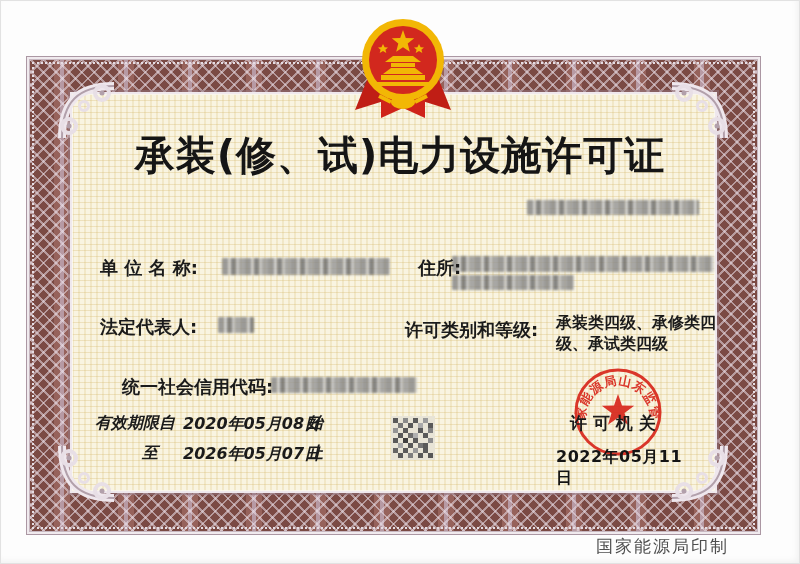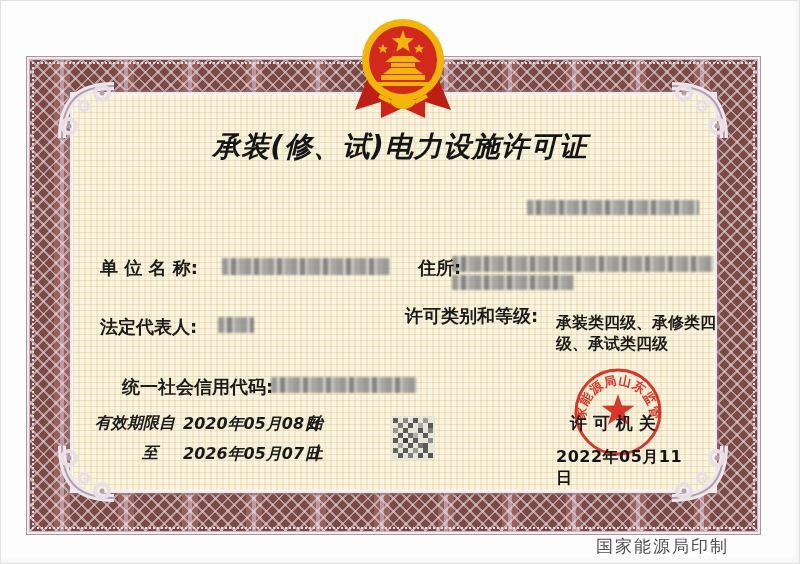--- a/index.html
+++ b/index.html
@@ -37,23 +37,22 @@
   }
   .corner{position:absolute;width:62px;height:62px;z-index:3;}
   .corner.c-tl{left:56px;top:80px;}
   .corner.c-tr{left:668px;top:80px;transform:scaleX(-1);}
   .corner.c-bl{left:56px;top:442px;transform:scaleY(-1);}
   .corner.c-br{left:668px;top:442px;transform:scale(-1,-1);}
   
   .abs{position:absolute;}
   .title{
     left:0;right:0;top:128px;text-align:center;
-    font-size:28px;font-weight:700;color:#151515;letter-spacing:1px;
+    font-size:40px;font-weight:700;color:#151515;letter-spacing:1px;
     z-index:5;
-    font-style:italic;
   }
   .label{font-size:18px;font-weight:700;color:#1b1b1b;z-index:5;}
   .category-value{left:556px;top:312px;width:186px;line-height:21px;font-size:16px;font-weight:700;color:#1b1b1b;z-index:5;}
   .validity{font-size:16px;font-weight:700;color:#1b1b1b;z-index:5;font-style:italic;}
   .redacted{
     position:absolute;z-index:4;border-radius:1px;opacity:0.82;
     background-image:
       repeating-linear-gradient(90deg, #878787 0 6px, #c9c9c9 6px 9px, #6e6e6e 9px 14px, #bdbdbd 14px 17px, #979797 17px 23px),
       repeating-linear-gradient(0deg, rgba(255,255,255,0.35) 0 3px, rgba(255,255,255,0) 3px 6px);
     filter:blur(1.3px);
@@ -144,21 +143,21 @@
 <div class="abs label" style="left:100px;top:256px;">单 位 名 称:</div>
 <div class="redacted" style="left:222px;top:258px;width:168px;height:17px;"></div>
 
 <div class="abs label" style="left:418px;top:256px;">住所:</div>
 <div class="redacted" style="left:452px;top:256px;width:262px;height:16px;"></div>
 <div class="redacted" style="left:452px;top:275px;width:122px;height:15px;"></div>
 
 <div class="abs label" style="left:100px;top:315px;">法定代表人:</div>
 <div class="redacted" style="left:218px;top:317px;width:36px;height:16px;"></div>
 
-<div class="abs label" style="left:405px;top:304px;">许可类别和等级:</div>
+<div class="abs label" style="left:405px;top:318px;">许可类别和等级:</div>
 <div class="abs category-value">承装类四级、承修类四级、承试类四级</div>
 
 <div class="abs label" style="left:100px;top:375px;margin-left:22px;">统一社会信用代码:</div>
 <div class="redacted" style="left:271px;top:377px;width:146px;height:16px;"></div>
 
 <div class="abs validity" style="left:95px;top:413px;">有效期限自</div>
 <div class="abs validity" style="left:183px;top:414px;">2020年05月08日</div>
 <div class="abs validity" style="left:307px;top:413px;">始</div>
 <div class="abs validity" style="left:142px;top:443px;">至</div>
 <div class="abs validity" style="left:183px;top:444px;">2026年05月07日</div>

